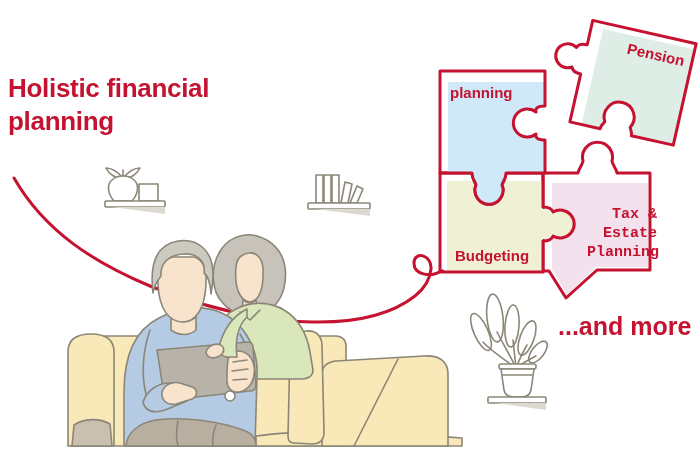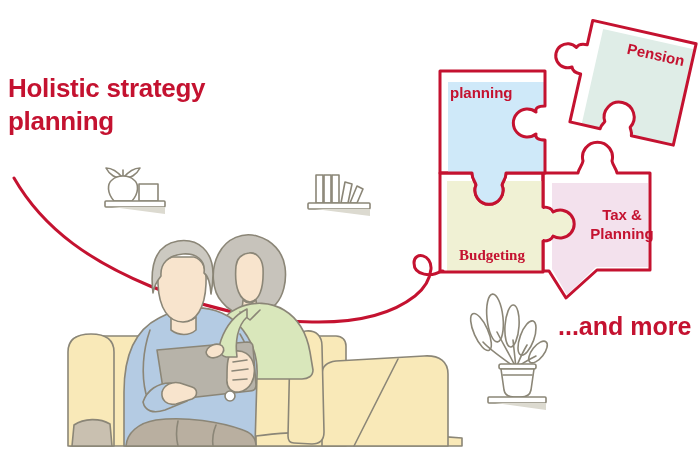--- a/index.html
+++ b/index.html
@@ -13,22 +13,22 @@
     position:absolute;left:8px;top:72px;width:260px;
     font-size:26px;line-height:33px;letter-spacing:-0.3px;
   }
   .tagline{
     position:absolute;left:558px;top:312px;width:150px;
     font-size:25px;line-height:28px;
   }
   .piece-label{position:absolute;font-size:15px;line-height:17px;}
   .label-investment{left:450px;top:84px;width:96px;text-align:left;}
   .label-pension{left:606px;top:46px;width:100px;text-align:center;transform:rotate(12.7deg);}
-  .label-budgeting{left:442px;top:247px;width:100px;text-align:center;font-family:Liberation Serif, serif;}
-  .label-tax{left:587px;top:205px;width:70px;text-align:center;line-height:19px;}
+  .label-budgeting{left:442px;top:247px;width:100px;text-align:center;}
+  .label-tax{left:587px;top:205px;width:70px;text-align:right;line-height:19px;font-family:Liberation Mono, monospace;}
   .outline{fill:none;stroke-width:3;stroke-linejoin:round;stroke-linecap:round;}
   .ill{stroke:#8b8677;stroke-width:1.6;stroke-linejoin:round;stroke-linecap:round;}
   .noline{stroke:none;}
 </style>
 </head>
 <body>
 
 <div class="stage">
 
   <svg width="700" height="456" viewBox="0 0 700 456">
@@ -127,32 +127,33 @@
       <path class="outline" stroke="#c41230" d="M 440 71 L 545 71 L 545 106 C 538 106 535 108 536 112 A 14 14 0 1 0 536 134 C 535 138 538 140 545 140 L 545 173 L 506 173 C 506 179 503 181 502 185 A 14 14 0 1 1 476 185 C 475 181 472 179 472 173 L 440 173 Z"></path>
     </g>
 
     <g transform="rotate(12.7 634 83)">
       <path fill="#dfede7" d="M 592 37 L 686 37 L 686 135 L 643 135 C 643 131 641 130 640 127 A 15 15 0 1 0 614 127 C 613 130 611 131 611 135 L 592 135 Z"></path>
       <path class="outline" stroke="#c41230" d="M 580 31 L 686 31 L 686 135 L 643 135 C 643 131 641 130 640 127 A 15 15 0 1 0 614 127 C 613 130 611 131 611 135 L 580 135 L 580 86 C 573 86 571 84 570 81 A 12 12 0 1 1 570 61 C 571 58 573 56 580 56 L 580 31 Z"></path>
     </g>
   </svg>
 
   <div class="title red-text">
-    <div>Holistic strategy</div>
+    <div>Holistic financial</div>
     <div>planning</div>
   </div>
 
   <div class="piece-label label-investment red-text">
     <div>planning</div>
   </div>
 
   <div class="piece-label label-pension red-text">Pension</div>
 
   <div class="piece-label label-budgeting red-text">Budgeting</div>
 
   <div class="piece-label label-tax red-text">
     <div>Tax &amp;</div>
+    <div>Estate</div>
     <div>Planning</div>
   </div>
 
   <div class="tagline red-text">...and more</div>
 
 </div>
 
 </body></html>

